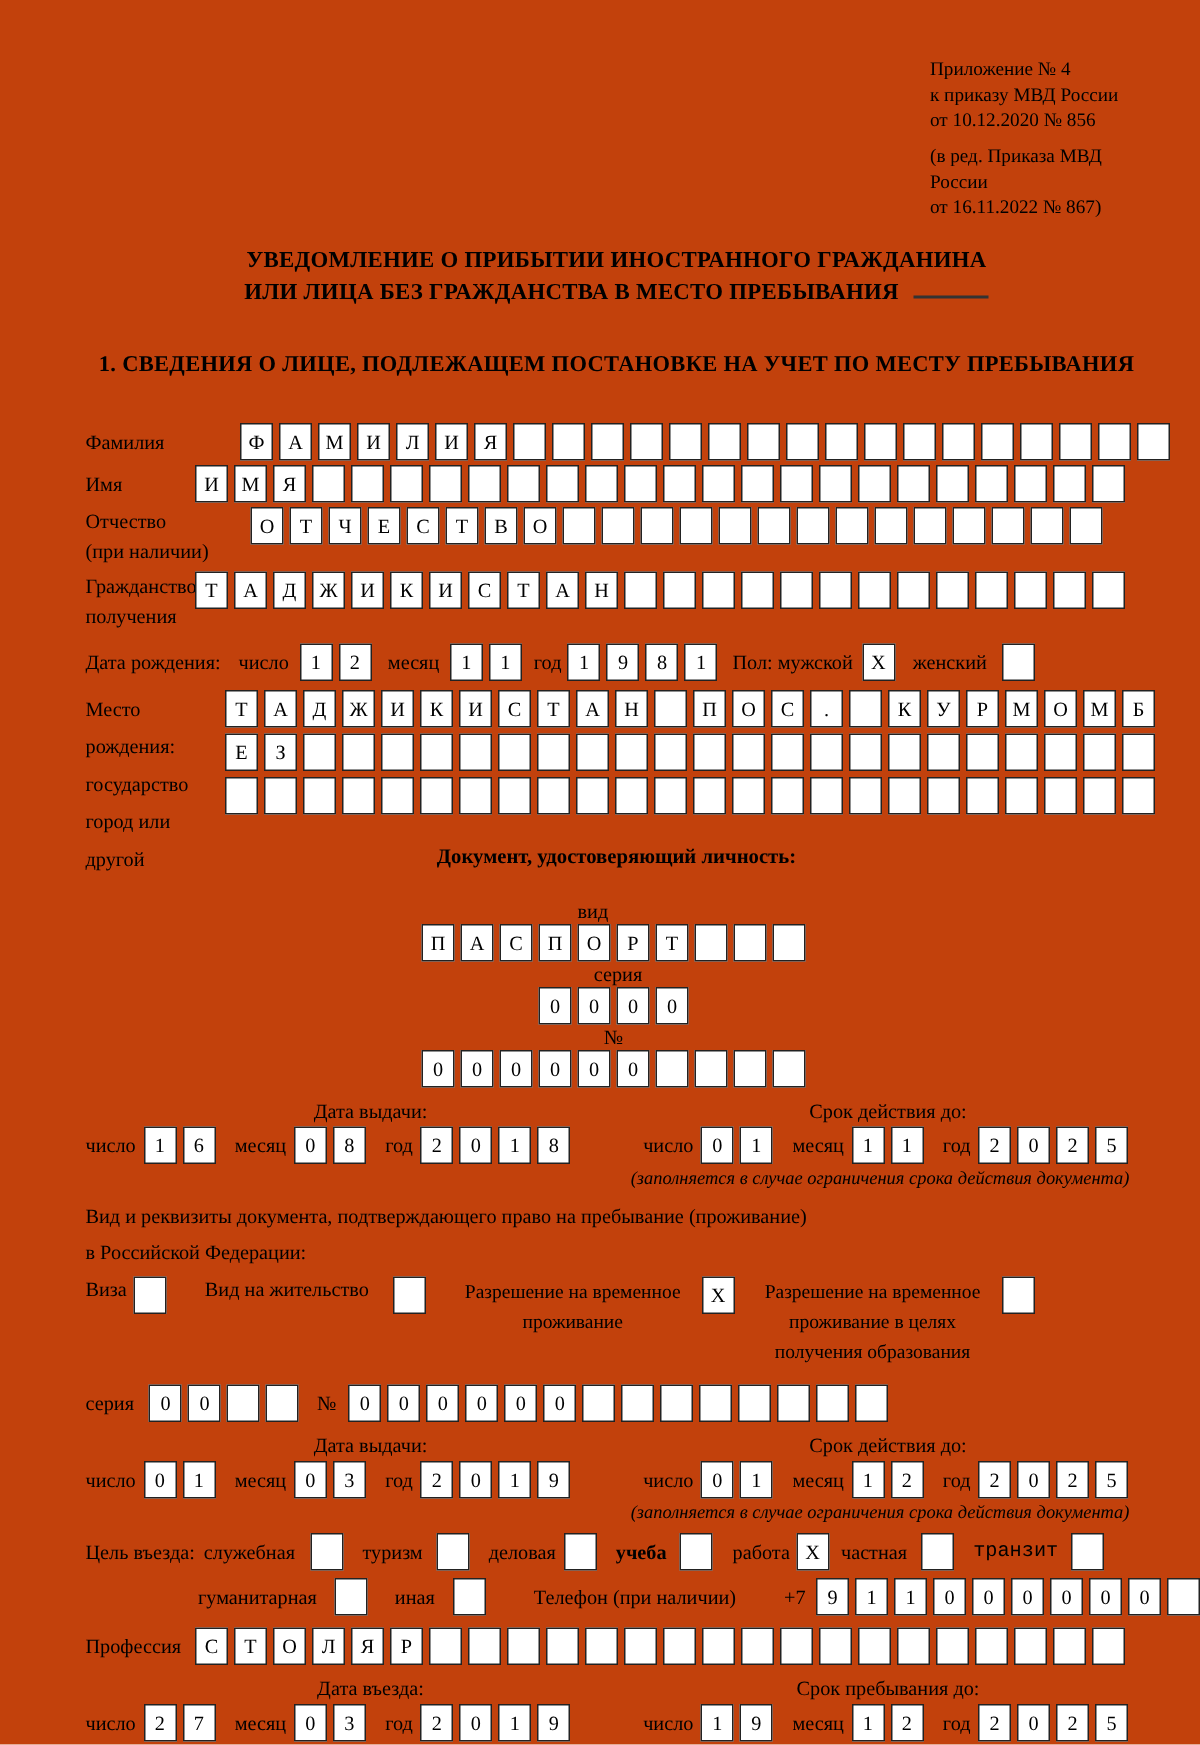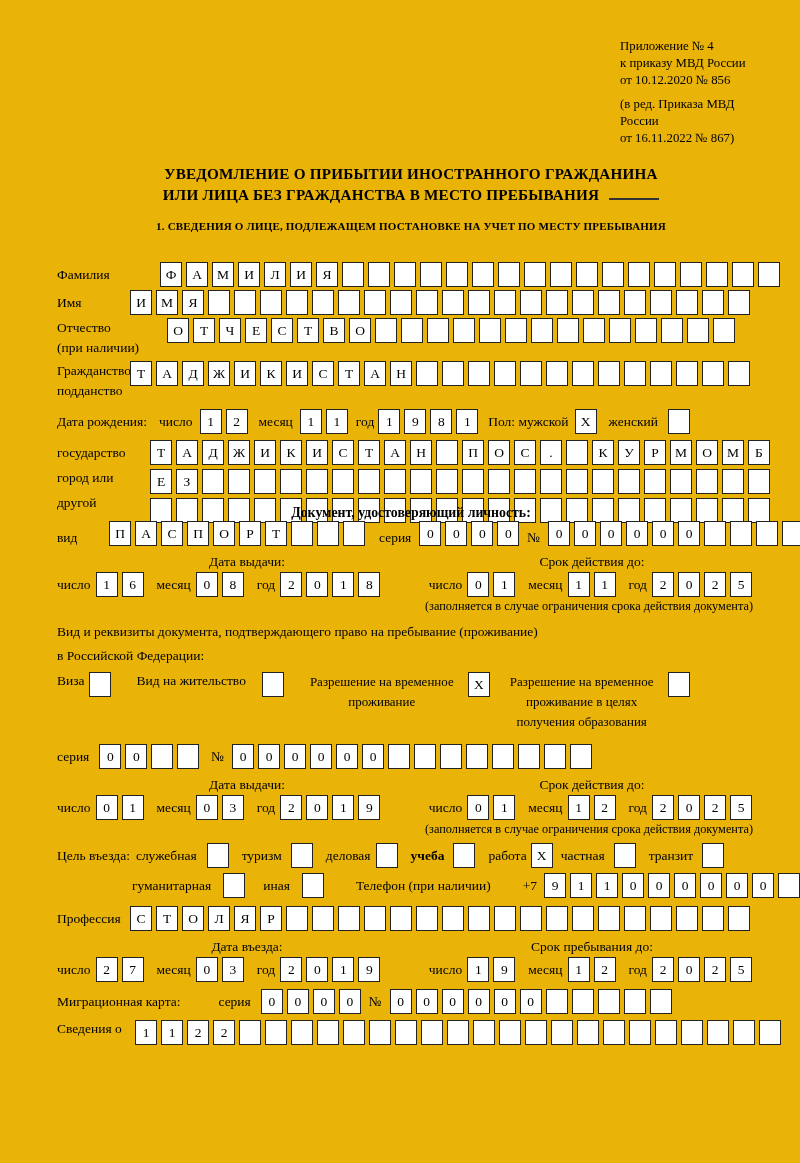--- a/index.html
+++ b/index.html
@@ -1,29 +1,29 @@
 <!DOCTYPE html>
 <html><head>
 <meta charset="utf-8">
 <style>
   * { box-sizing: border-box; }
   html,body { margin:0; padding:0; background:#fff; }
   body { font-family:"Liberation Serif", serif; color:#000; }
-  .page { position:relative; width:800px; height:1163px; padding:38px 35px 0 57px; overflow:hidden; background:#eab308; }
+  .page { position:relative; width:800px; height:1163px; padding:38px 35px 0 57px; overflow:hidden; background:#c2410c; }
 
   
   .hdr { margin-left:563px; font-size:12.8px; line-height:17px; }
   .hdr2 { margin-top:7px; }
   .forma { margin-top:14px; text-align:right; font-weight:bold; font-size:14.5px; letter-spacing:.5px; }
 
   
   .title { margin-top:16px; text-align:center; font-weight:bold; font-size:15.2px; line-height:21px; letter-spacing:.2px; }
   .tunder { display:inline-block; width:50px; height:13px; border-bottom:2.5px solid #333; margin-left:10px; }
 
-  .sec1 { margin-top:15px; text-align:center; font-weight:bold; font-size:11px; letter-spacing:.2px; }
+  .sec1 { margin-top:30px; text-align:center; font-weight:bold; font-size:15px; letter-spacing:.2px; }
 
   
   .frow { display:flex; align-items:flex-start; margin-top:3px; }
   .lbl { font-size:13.5px; line-height:17px; flex:none; }
   .lblcol { flex:none; font-size:13.5px; line-height:20px; }
   .w73 { width:73px; } .w110 { width:110px; } .w93 { width:93px; } .w78 { width:78px; }
   .cells { display:inline-flex; flex:none; }
   .cell { display:inline-flex; align-items:center; justify-content:center; width:22px; height:25px;
           border:1.8px solid #222; margin-right:4px; font-size:13.5px; flex:none; background:#fff; }
   .mt6 { margin-top:6px; } .mt8 { margin-top:8px; }
@@ -31,21 +31,21 @@
 
   
   .dhead { display:flex; font-size:13.5px; margin-top:8px; }
   .dh-left { width:380px; text-align:center; }
   .dh-right { width:310px; text-align:center; }
   .drow { display:flex; align-items:center; margin-top:2px; }
   .dg { display:flex; align-items:center; }
   .dg .lbl { margin-right:5px; }
   .dg .cells { margin-right:9px; }
   .dg-left { width:380px; }
-  .note { font-size:12.3px; text-align:right; padding-right:12px; margin-top:2px; }
+  .note { font-size:12.3px; text-align:right; padding-right:12px; margin-top:2px;font-style:italic; }
 
   .plain { font-size:13.5px; line-height:24px; }
 
   
   .cbrow { display:flex; align-items:flex-start; margin-top:4px; }
   .cbpair { display:flex; align-items:flex-start; }
   .cbtxt { font-size:13px; line-height:20px; text-align:center; }
 
   .center-bold { text-align:center; font-weight:bold; font-size:13.8px; margin-top:4px; }
 </style>
@@ -160,21 +160,21 @@
         <span class="cell"></span>
         <span class="cell"></span>
         <span class="cell"></span>
         <span class="cell"></span>
       </span>
   </div>
 
   <div class="frow">
     <span class="lblcol w73">
       <div>Гражданство,</div>
-      <div>подданство</div>
+      <div>получения</div>
     </span>
     <span class="cells">
         <span class="cell">Т</span>
         <span class="cell">А</span>
         <span class="cell">Д</span>
         <span class="cell">Ж</span>
         <span class="cell">И</span>
         <span class="cell">К</span>
         <span class="cell">И</span>
         <span class="cell">С</span>
@@ -221,20 +221,21 @@
         <span class="cell">X</span>
       </span>
     <span class="lbl" style="margin-left:8px;margin-right:10px;">женский</span>
     <span class="cells">
         <span class="cell"></span>
       </span>
   </div>
 
   <div class="frow mt6">
     <span class="lblcol w93" style="line-height:25px;">
+      <div>Место рождения:</div>
       <div>государство</div>
       <div>город или другой</div>
     </span>
     <span>
       <div class="cells rowgap">
           <span class="cell">Т</span>
           <span class="cell">А</span>
           <span class="cell">Д</span>
           <span class="cell">Ж</span>
           <span class="cell">И</span>
@@ -308,21 +309,21 @@
           <span class="cell"></span>
           <span class="cell"></span>
           <span class="cell"></span>
           <span class="cell"></span>
         </div>
     </span>
   </div>
 
   <div class="center-bold" style="margin-top:-22px;">Документ, удостоверяющий личность:</div>
 
-  <div class="frow" style="align-items:flex-end;margin-top:0;">
+  <div class="frow" style="align-items:center;margin-top:20px;flex-direction:column;">
     <span class="lbl" style="width:52px;">вид</span>
     <span class="cells">
         <span class="cell">П</span>
         <span class="cell">А</span>
         <span class="cell">С</span>
         <span class="cell">П</span>
         <span class="cell">О</span>
         <span class="cell">Р</span>
         <span class="cell">Т</span>
         <span class="cell"></span>
@@ -522,21 +523,21 @@
         <span class="cell"></span>
       </span>
     <span class="lbl" style="margin-left:9px;margin-right:4px;">работа</span>
     <span class="cells">
         <span class="cell">X</span>
       </span>
     <span class="lbl" style="margin-left:4px;margin-right:9px;">частная</span>
     <span class="cells">
         <span class="cell"></span>
       </span>
-    <span class="lbl" style="margin-left:9px;margin-right:9px;">транзит</span>
+    <span class="lbl" style="margin-left:9px;margin-right:9px;font-family:Liberation Mono, monospace;">транзит</span>
     <span class="cells">
         <span class="cell"></span>
       </span>
   </div>
   <div class="frow" style="align-items:center;margin-top:5px;margin-left:75px;">
     <span class="lbl" style="margin-right:12px;">гуманитарная</span>
     <span class="cells">
         <span class="cell"></span>
       </span>
     <span class="lbl" style="margin-left:14px;margin-right:12px;">иная</span>

